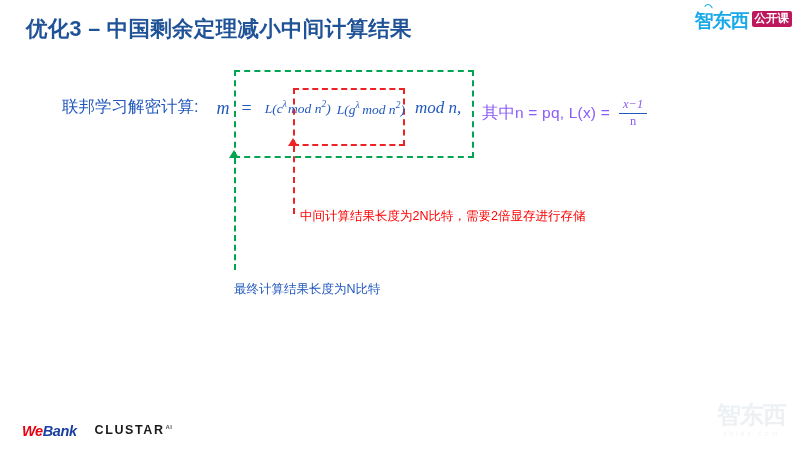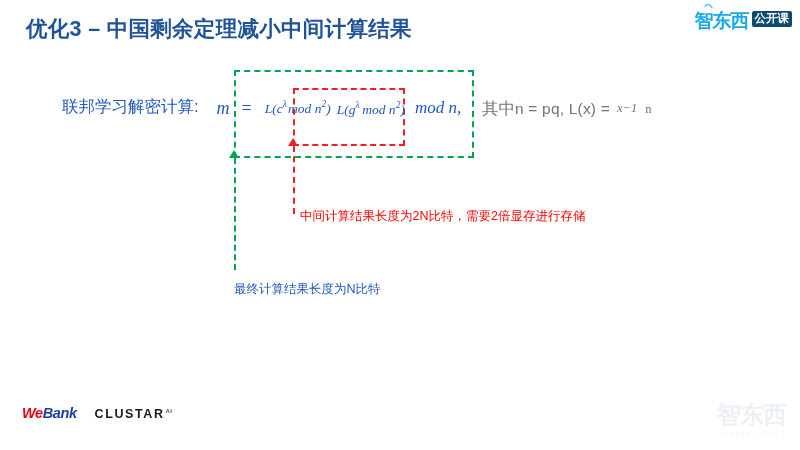--- a/index.html
+++ b/index.html
@@ -49,21 +49,21 @@
     position: absolute;
     left: 7px; top: -4px;
     width: 10px; height: 8px;
     border: 1.6px solid #19a9e8;
     border-bottom-color: transparent;
     border-left-color: transparent;
     border-right-color: transparent;
     border-radius: 50% 50% 0 0 / 100% 100% 0 0;
   }
   .brand-badge {
-    background: #0c4a6e;
+    background: #be185d;
     color: #ffffff;
     font-size: 11.5px;
     font-weight: bold;
     padding: 2px 3px 3px 3px;
     border-radius: 2px;
     line-height: 1;
     letter-spacing: 0;
   }
 
   
@@ -169,30 +169,30 @@
     font-size: 17px;
     color: #2258bd;
     margin-left: 7px;
   }
   .where-block {
     position: absolute;
     left: 482px; top: 98px;
     display: flex;
     align-items: center;
     font-size: 16px;
-    color: #737373;
+    color: #8b5cf6;
     white-space: nowrap;
   }
   .where-block .cn { font-size: 16.5px; }
   .where-block .lat { font-size: 15.5px; letter-spacing: 0.2px; }
   .frac-small {
     display: inline-flex;
-    flex-direction: row;
-    align-items: center;
-    margin-left: 3px;
+    flex-direction: column;
+    align-items: center;
+    margin-left: 9px;
     line-height: 1.1;
     text-align: right;
   }
   .frac-small .num {
     font-family: "Liberation Serif", serif;
     font-style: italic;
     font-size: 12.5px;
     padding: 0 4px 1px 4px;
   }
   .frac-small .den {
@@ -215,23 +215,23 @@
     position: absolute;
     left: 234px; top: 281px;
     font-size: 12.5px;
     color: #2258bd;
     white-space: nowrap;
   }
 
   
   .footer-logos {
     position: absolute;
-    left: 22px; bottom: 30px;
-    display: flex;
-    align-items: flex-end;
+    left: 22px; bottom: 12px;
+    display: flex;
+    align-items: flex-start;
     gap: 18px;
   }
   .webank {
     font-size: 14.5px;
     font-weight: bold;
     font-style: italic;
     letter-spacing: -0.4px;
     line-height: 1;
   }
   .webank .we { color: #e60012; }

